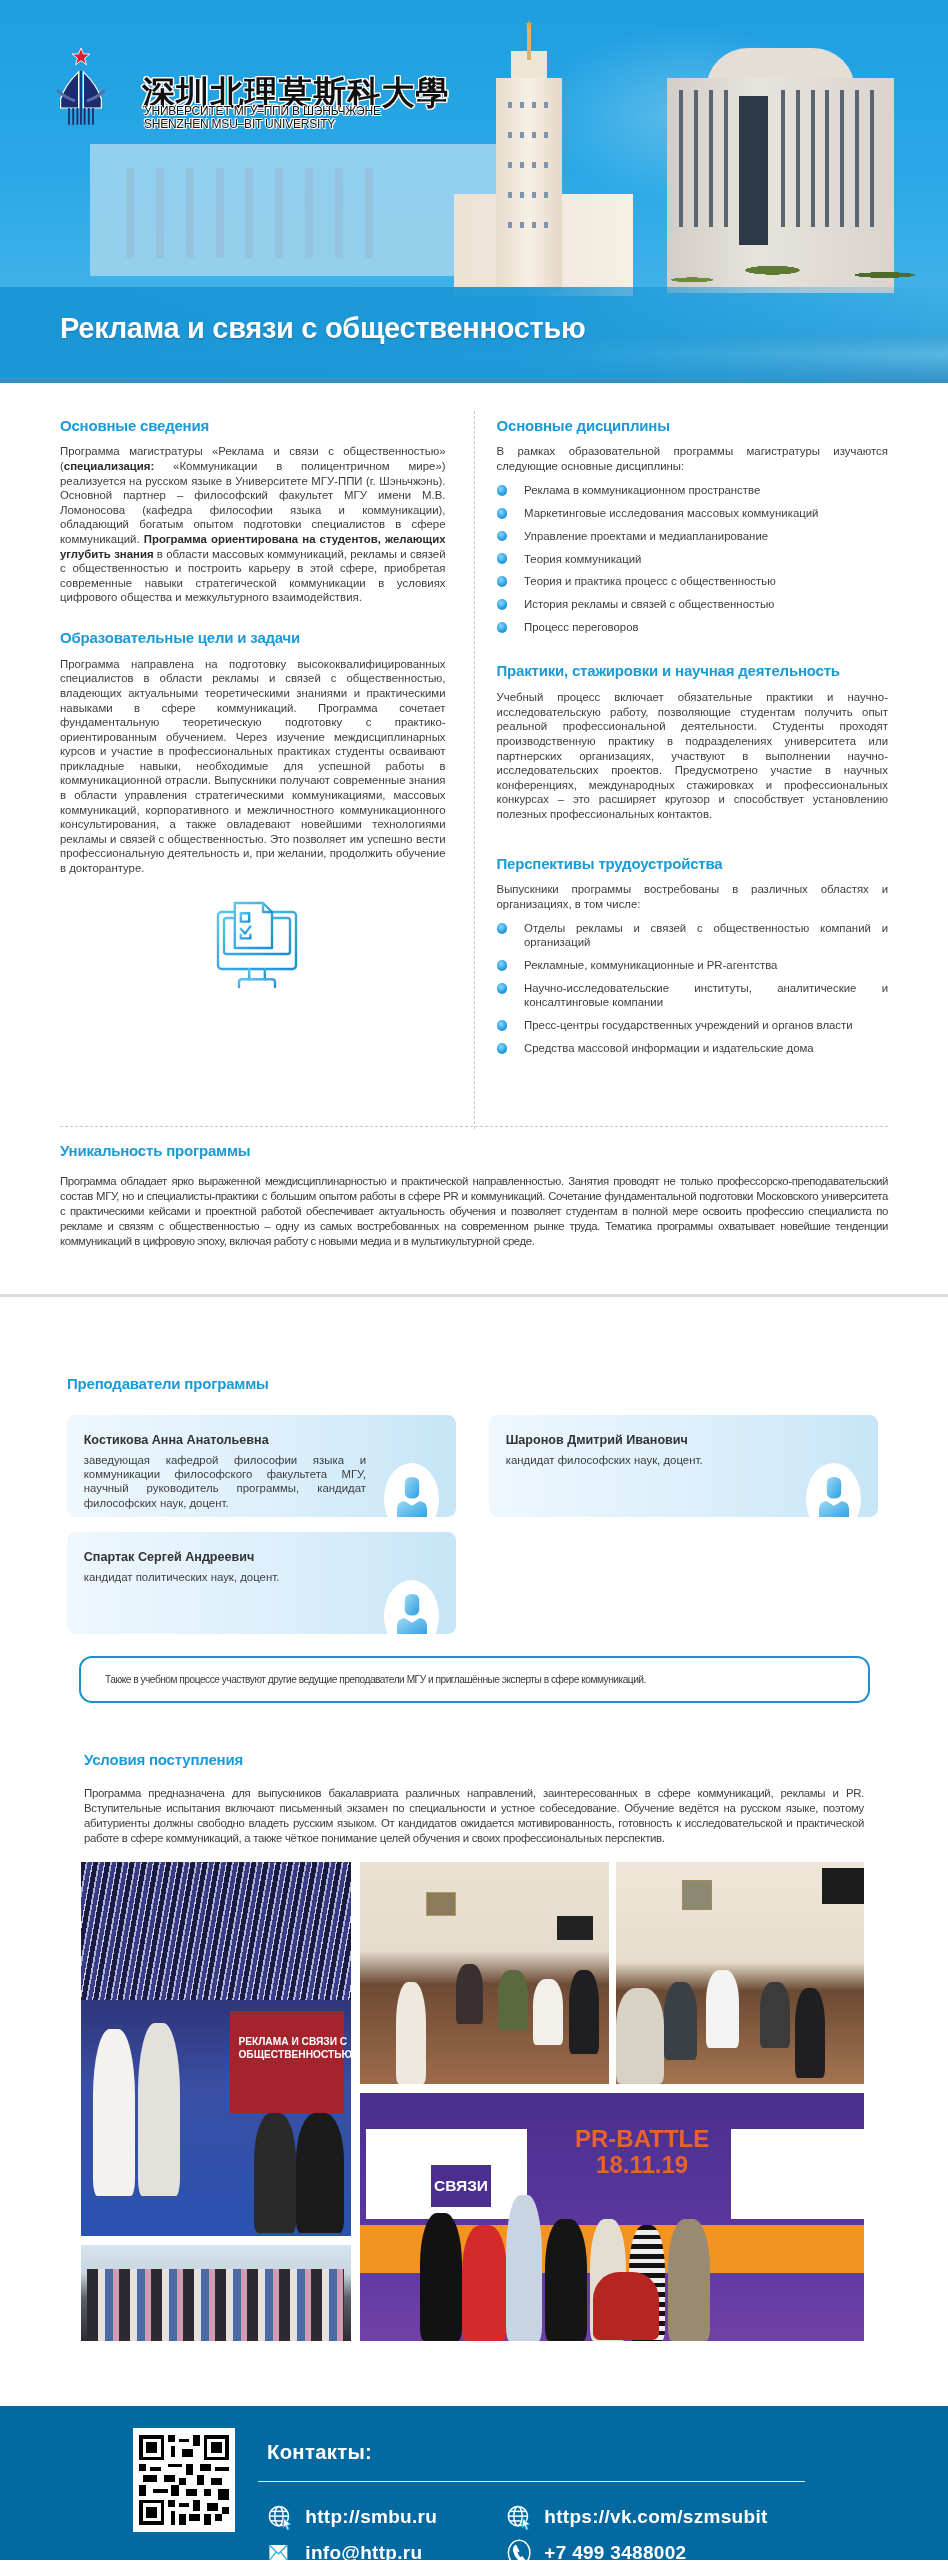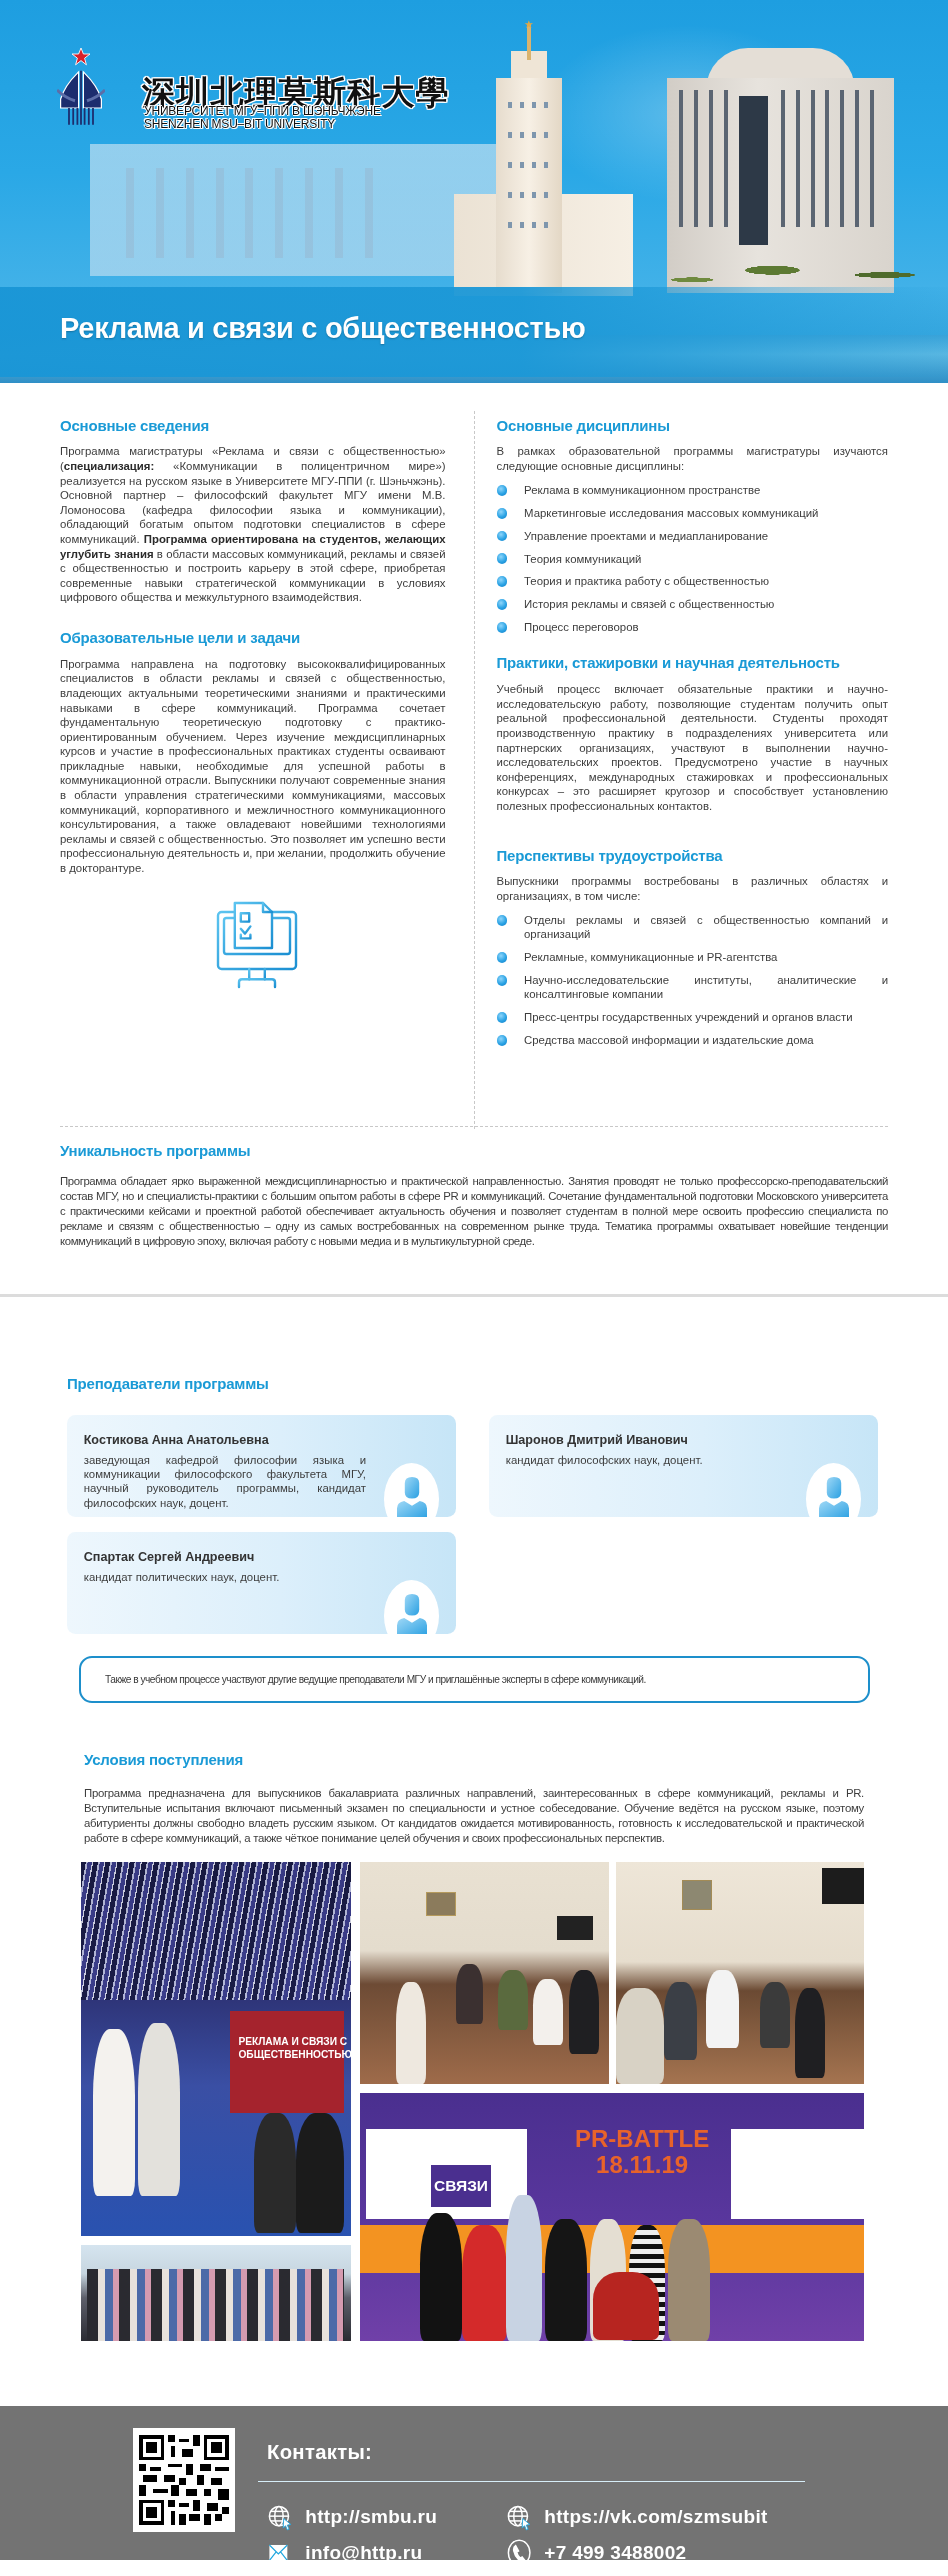--- a/index.html
+++ b/index.html
@@ -148,21 +148,21 @@
   .ph-battle { left: 279px; top: 231px; width: 504px; height: 248px;
     background: linear-gradient(180deg, #4a2f8f 0%, #5a379e 55%, #7040a8 100%); }
   .ph-battle .orange { position:absolute; left: 0; top: 132px; width: 504px; height: 48px; background: #f39321; }
   .ph-battle .white-panel { position:absolute; top: 36px; width: 161px; height: 90px; background: #ffffff; }
   .ph-battle .pr { position:absolute; left: 215px; top: 33px; color: #e8632a; font-size: 24px; font-weight: bold; text-align:center; line-height: 26px; }
   .ph-group { left: 0; top: 383px; width: 270px; height: 96px;
     background: linear-gradient(180deg, #d5e4ef 0%, #c7d6e0 30%, #5d5f6a 55%, #2b2c33 100%); }
   .crowd { position:absolute; bottom: 0; height: 72px; }
 
   
-  .footer { position: relative; margin-top: 66px; height: 154px; background: #737373; }
+  .footer { position: relative; margin-top: 66px; height: 154px; background: #0369a1; }
   .qr { position: absolute; left: 133px; top: 21.5px; width: 102px; height: 104px; background: #ffffff; padding: 6px; }
   .contacts-title { position: absolute; left: 267px; top: 35px; color: #fff; font-size: 20.3px; font-weight: bold; letter-spacing: 0.3px; }
   .contacts-line { position: absolute; left: 258px; top: 75px; width: 547px; border-top: 1.8px solid #d7eef9; }
   .contact { position: absolute; display: flex; align-items: center; color: #fff; font-size: 19px; font-weight: bold; letter-spacing: 0.3px; }
   .contact .ic { width: 27.5px; height: 27.5px; margin-right: 10.8px; display:inline-block; }
   .c1 { left: 267px; top: 97px; }
   .c2 { left: 506px; top: 97px; }
   .c3 { left: 267px; top: 133px; }
   .c4 { left: 506px; top: 133px; }
 </style>
@@ -295,27 +295,27 @@
 
     <div class="col-right">
       <section class="sec">
         <h2 class="h2">Основные дисциплины</h2>
         <p class="p">В рамках образовательной программы магистратуры изучаются следующие основные дисциплины:</p>
         <ul class="bullets">
           <li><span class="bullet-dot"></span><span>Реклама в коммуникационном пространстве</span></li>
           <li><span class="bullet-dot"></span><span>Маркетинговые исследования массовых коммуникаций</span></li>
           <li><span class="bullet-dot"></span><span>Управление проектами и медиапланирование</span></li>
           <li><span class="bullet-dot"></span><span>Теория коммуникаций</span></li>
-          <li><span class="bullet-dot"></span><span>Теория и практика работу с общественностью</span></li>
+          <li><span class="bullet-dot"></span><span>Теория и практика процесс с общественностью</span></li>
           <li><span class="bullet-dot"></span><span>История рекламы и связей с общественностью</span></li>
           <li><span class="bullet-dot"></span><span>Процесс переговоров</span></li>
         </ul>
       </section>
 
-      <section class="sec" style="margin-top:20px">
+      <section class="sec" style="margin-top:28px">
         <h2 class="h2">Практики, стажировки и научная деятельность</h2>
         <p class="p">Учебный процесс включает обязательные практики и научно-исследовательскую работу, позволяющие студентам получить опыт реальной профессиональной деятельности. Студенты проходят производственную практику в подразделениях университета или партнерских организациях, участвуют в выполнении научно-исследовательских проектов. Предусмотрено участие в научных конференциях, международных стажировках и профессиональных конкурсах – это расширяет кругозор и способствует установлению полезных профессиональных контактов.</p>
       </section>
 
       <section class="sec" style="margin-top:33px">
         <h2 class="h2">Перспективы трудоустройства</h2>
         <p class="p">Выпускники программы востребованы в различных областях и организациях, в том числе:</p>
         <ul class="bullets">
           <li><span class="bullet-dot"></span><span>Отделы рекламы и связей с общественностью компаний и организаций</span></li>
           <li><span class="bullet-dot"></span><span>Рекламные, коммуникационные и PR-агентства</span></li>

